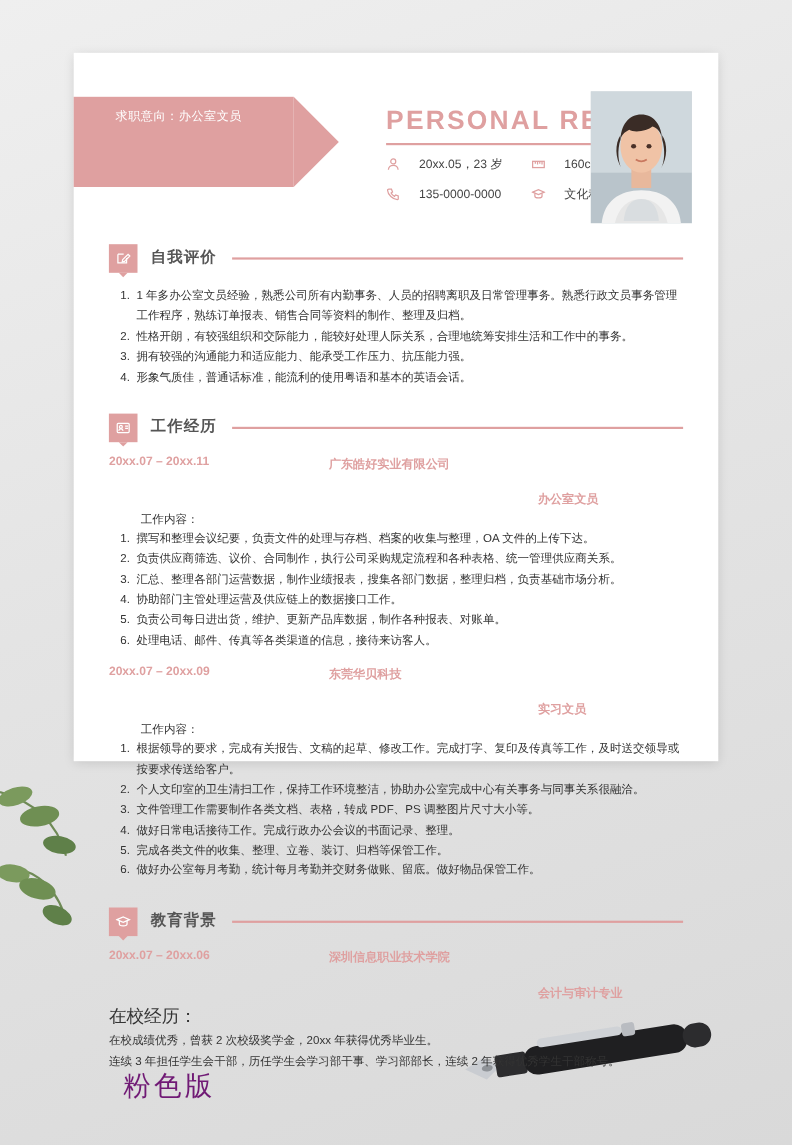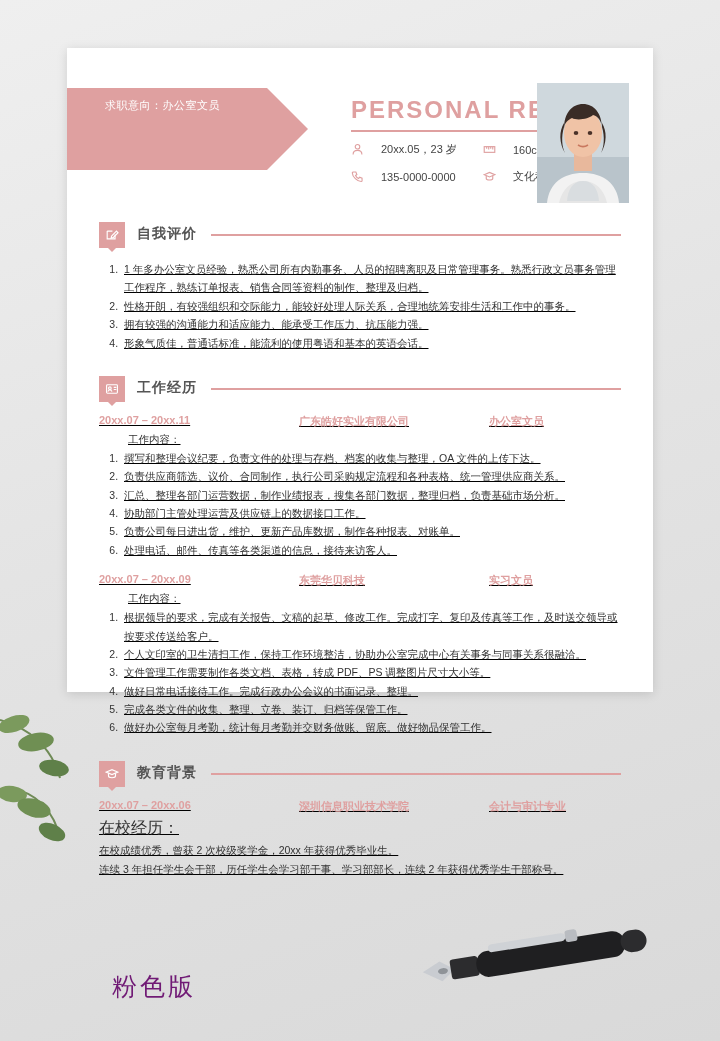--- a/index.html
+++ b/index.html
@@ -131,21 +131,21 @@
     right: 24px;
     top: 35px;
     width: 92px;
     height: 120px;
     background: #cfd6da;
     overflow: hidden;
   }
   .photo svg { display: block; }
 
   
-  .section { margin: 0 32px; text-decoration: underline; }
+  .section { margin: 0 32px; }
   .sec-head {
     position: relative;
     height: 30px;
     margin-top: 22px;
     margin-bottom: 10px;
   }
   .sec-badge {
     position: absolute;
     left: 0; top: 2px;
     width: 26px; height: 26px;
@@ -191,21 +191,21 @@
   .job-head {
     display: flex;
     font-size: 11px;
     font-weight: bold;
     color: #dfa0a0;
     margin-top: 10px;
     margin-bottom: 4px;
   }
   .job-head .jh-date { width: 200px; }
   .job-head .jh-org { width: 190px; }
-  .job-head .jh-role { flex: 1; }
+  .job-head .jh-role { flex: 1; margin-top: 32px; }
   .job-sub {
     font-size: 10.5px;
     color: #333;
     margin-bottom: 2px;
     margin-left: 29px;
   }
 
   .edu-lines {
     font-size: 10.5px;
     line-height: 1.8;

